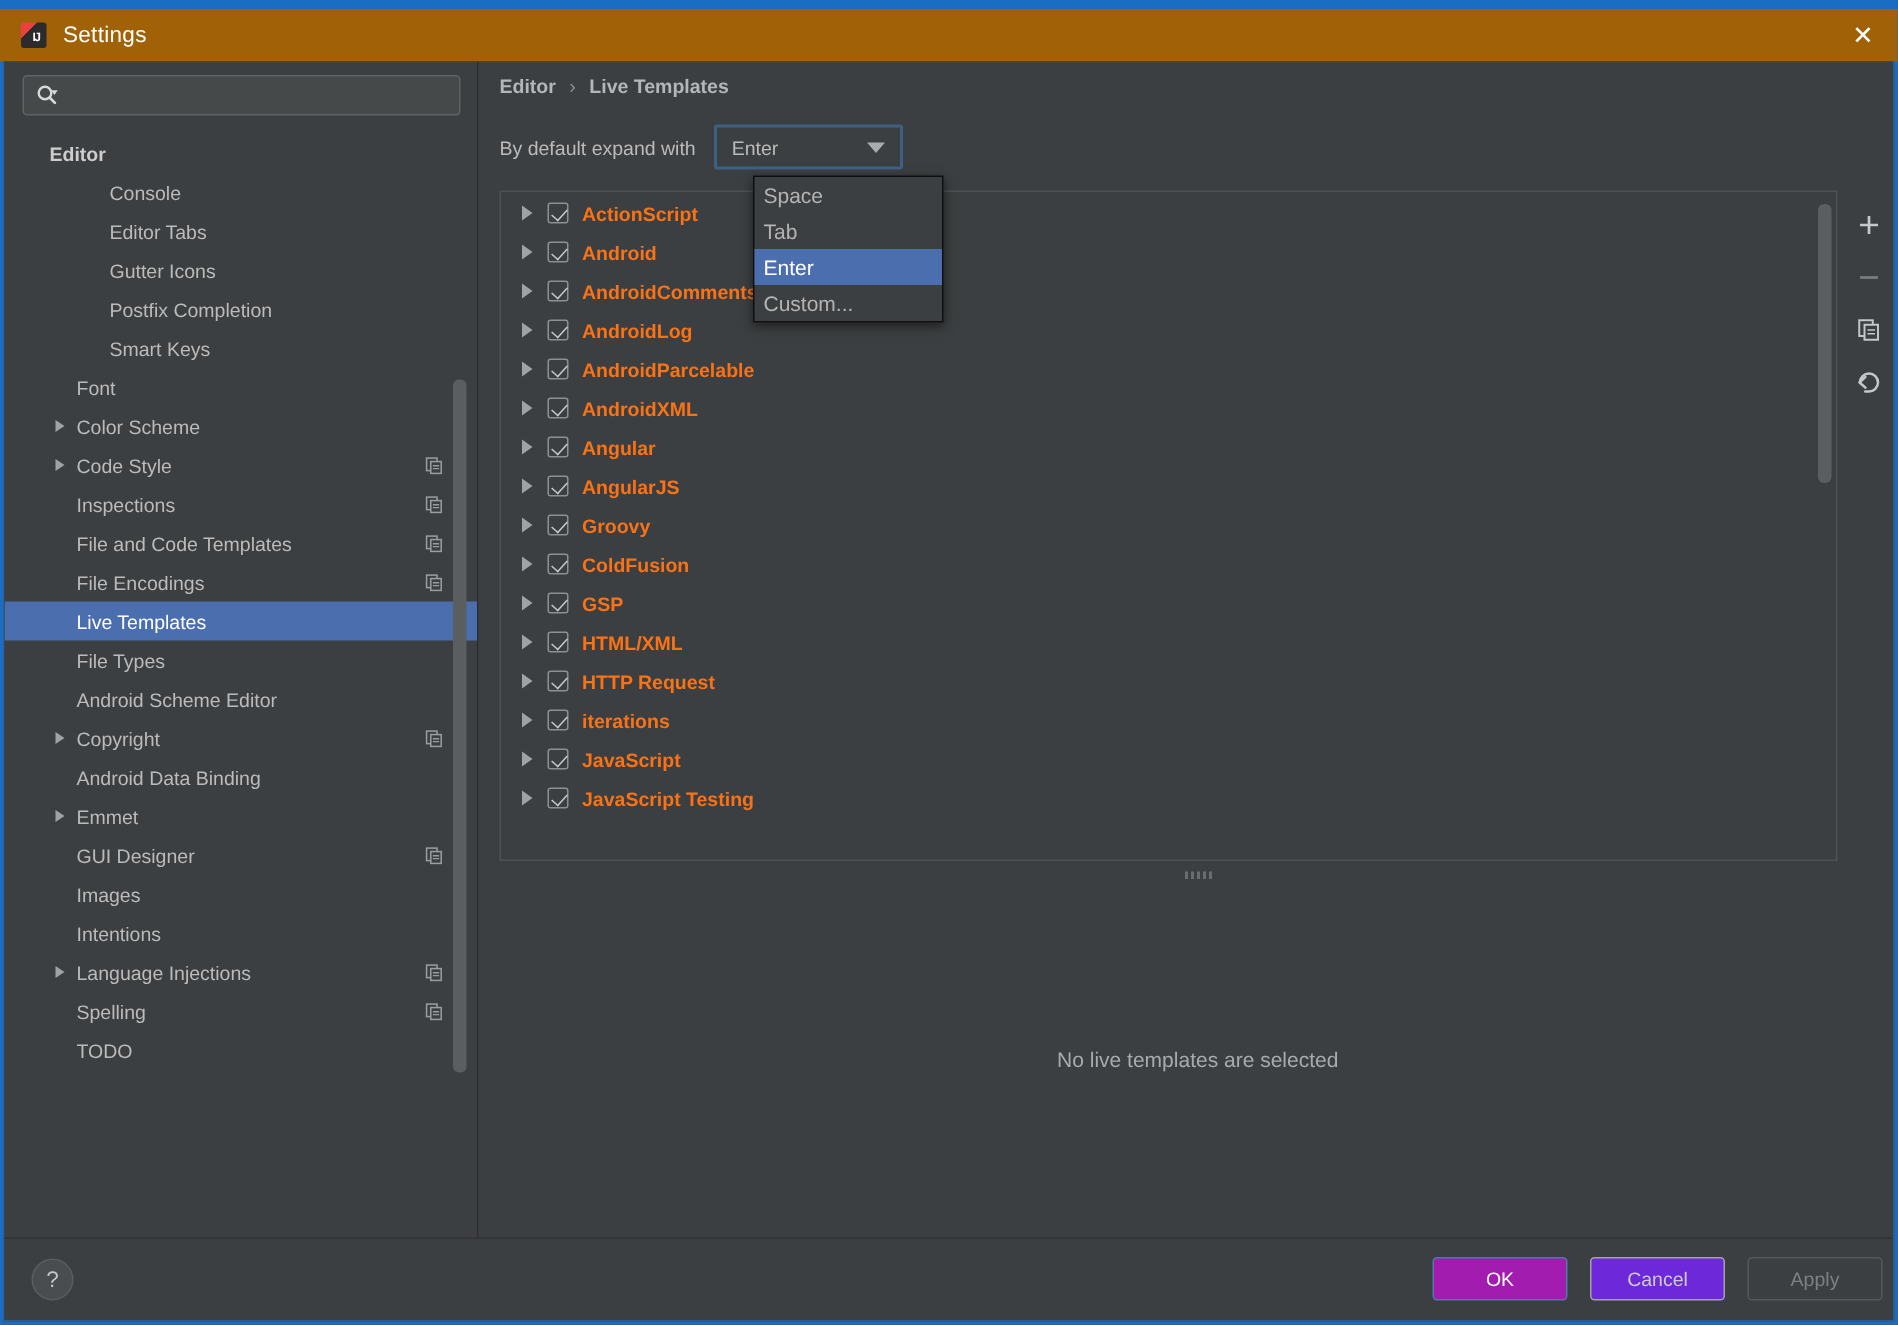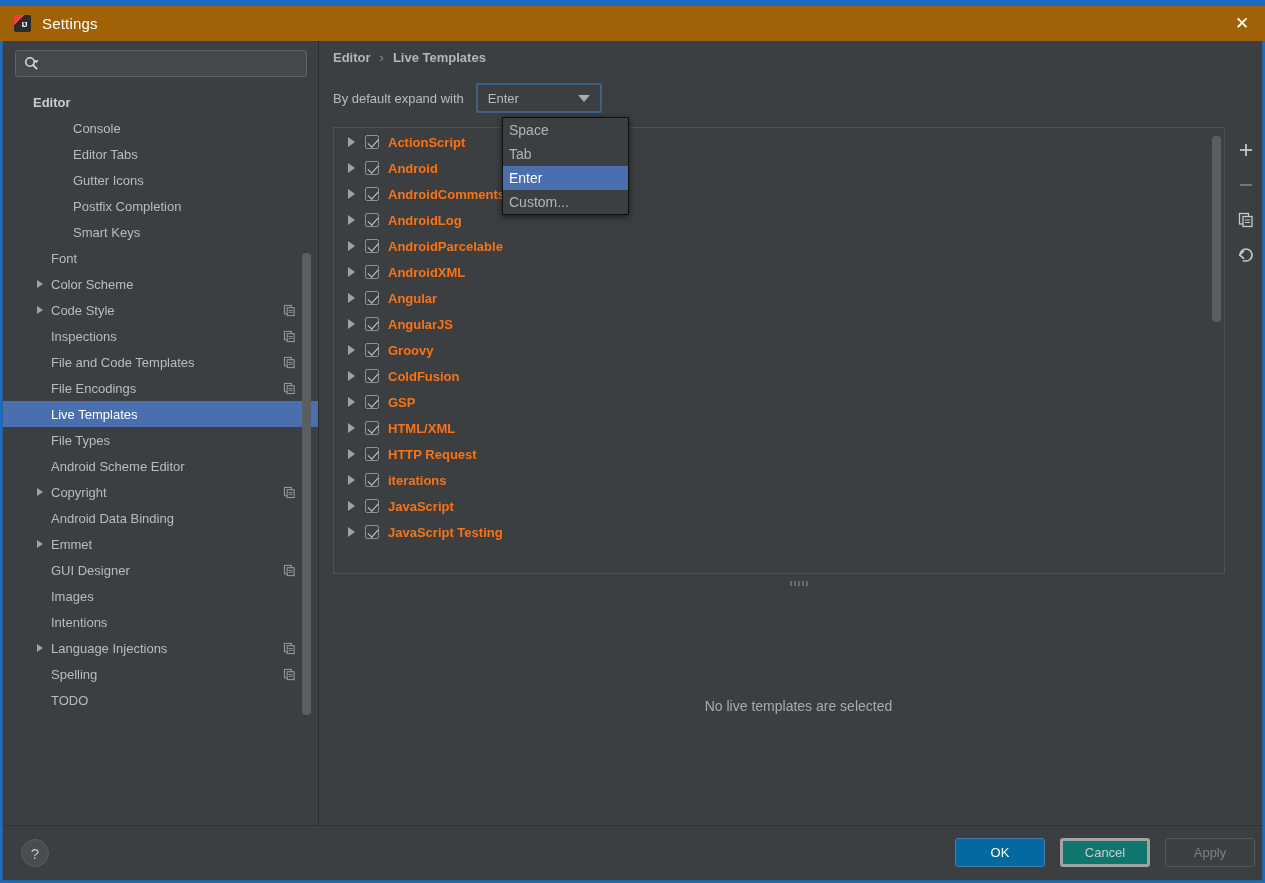--- a/index.html
+++ b/index.html
@@ -211,26 +211,26 @@
     border-radius: 50%; background: #4a4d4f; border: 1px solid #5a5d5f;
     display: flex; align-items: center; justify-content: center;
     font-size: 15px; color: #c3c6c8; cursor: pointer;
   }
   .btn {
     position: absolute; top: 12px; height: 29px;
     display: flex; align-items: center; justify-content: center;
     font-size: 13px; border-radius: 3px; cursor: pointer;
   }
   .btn-ok {
-    right: 217px; width: 90px; background: #0369a1;
+    right: 217px; width: 90px; background: #a21caf;
     border: 1px solid #4a7ab0; color: #ffffff;
   }
   .btn-cancel {
-    right: 112px; width: 90px; background: #0f766e;
-    border: 3px solid #a3a3a3; color: #cdcdcd;
+    right: 112px; width: 90px; background: #6d28d9;
+    border: 1px solid #a3a3a3; color: #cdcdcd;
   }
   .btn-apply {
     right: 7px; width: 90px; background: #3c3f41;
     border: 1px solid #55585a; color: #7d8082; cursor: default;
   }
 </style>
 </head>
 <body>
 
 <div id="root">

